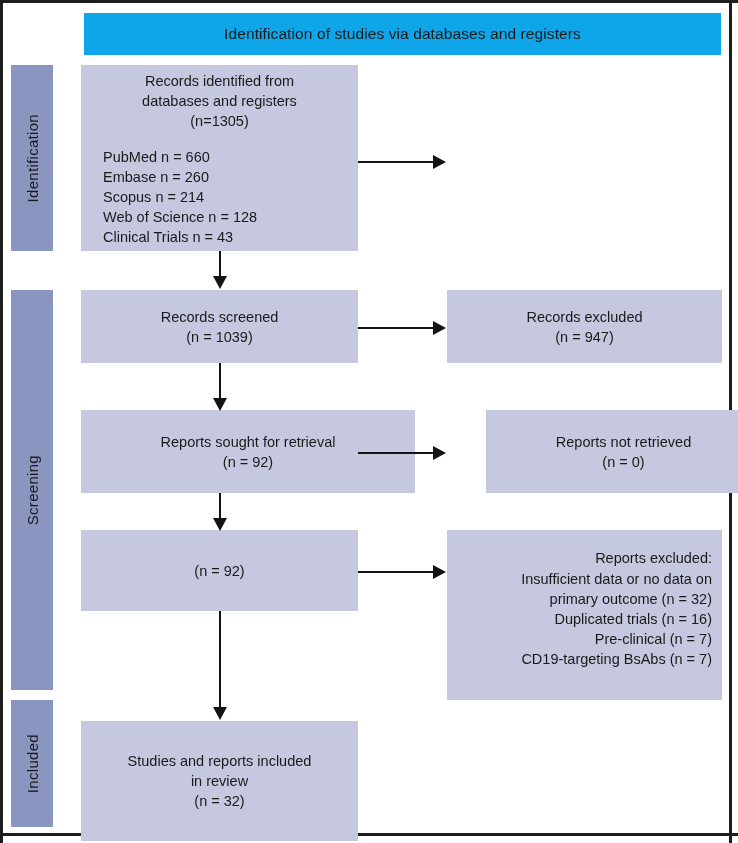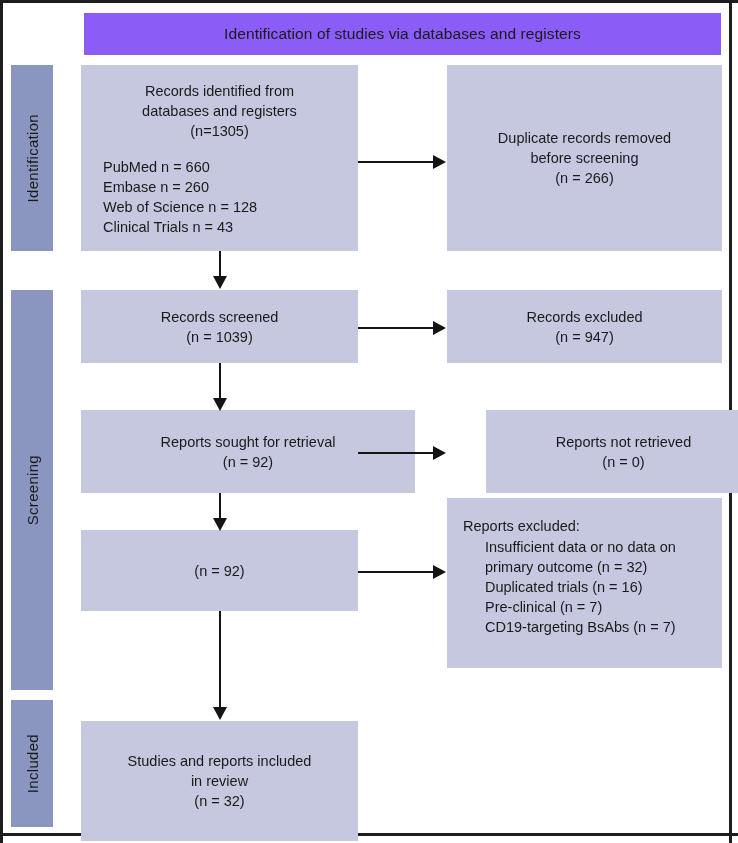--- a/index.html
+++ b/index.html
@@ -32,21 +32,21 @@
   .frame-right  { left: 729px; top: 0;  width: 3px;   height: 843px; }
   .frame-bottom { left: 0;   top: 833px; width: 738px; height: 3px; }
 
   
   .banner {
     position: absolute;
     left: 84px;
     top: 13px;
     width: 637px;
     height: 42px;
-    background: #8b5cf6;
+    background: #0ea5e9;
     display: flex;
     align-items: center;
     justify-content: center;
   }
   .banner-text {
     font-size: 15.5px;
     color: #1a1a1a;
     letter-spacing: 0.1px;
     white-space: nowrap;
   }
@@ -94,22 +94,22 @@
   .box-identified  { left: 81px; top: 65px;  width: 277px; height: 186px; padding: 10px 12px; }
   .box-screened    { left: 81px; top: 290px; width: 277px; height: 73px;  }
   .box-sought      { left: 81px; top: 410px; width: 334px; height: 83px;  }
   .box-assessed    { left: 81px; top: 530px; width: 277px; height: 81px;  }
   .box-included    { left: 81px; top: 721px; width: 277px; height: 120px; }
 
   
   .box-duplicates  { left: 447px; top: 65px;  width: 275px; height: 186px; }
   .box-excluded    { left: 447px; top: 290px; width: 275px; height: 73px;  }
   .box-notretr     { left: 447px; top: 410px; width: 275px; height: 83px; margin-left: 39px;  }
-  .box-repexcl     { left: 447px; top: 498px; width: 275px; height: 170px;
-                     align-items: flex-start; justify-content: flex-start;
+  .box-repexcl     { left: 447px; top: 530px; width: 275px; height: 170px;
+                     align-items: flex-end; justify-content: flex-start;
                      padding: 18px 10px 0 16px; }
 
   
   .ident-head {
     text-align: center;
     width: 100%;
     margin-top: 2px;
   }
   .ident-list {
     margin-top: 16px;
@@ -192,30 +192,26 @@
 
   <div class="box box-identified centered">
     <div class="ident-head">
       <div class="box-line">Records identified from</div>
       <div class="box-line">databases and registers</div>
       <div class="box-line">(n=1305)</div>
     </div>
     <div class="ident-list">
       <div class="box-line">PubMed n = 660</div>
       <div class="box-line">Embase n = 260</div>
+      <div class="box-line">Scopus n = 214</div>
       <div class="box-line">Web of Science n = 128</div>
       <div class="box-line">Clinical Trials n = 43</div>
     </div>
   </div>
 
-  <div class="box box-duplicates centered">
-    <div class="box-line">Duplicate records removed</div>
-    <div class="box-line">before screening</div>
-    <div class="box-line">(n = 266)</div>
-  </div>
 
   <div class="box box-screened centered">
     <div class="box-line">Records screened</div>
     <div class="box-line">(n = 1039)</div>
   </div>
 
   <div class="box box-excluded centered">
     <div class="box-line">Records excluded</div>
     <div class="box-line">(n = 947)</div>
   </div>

